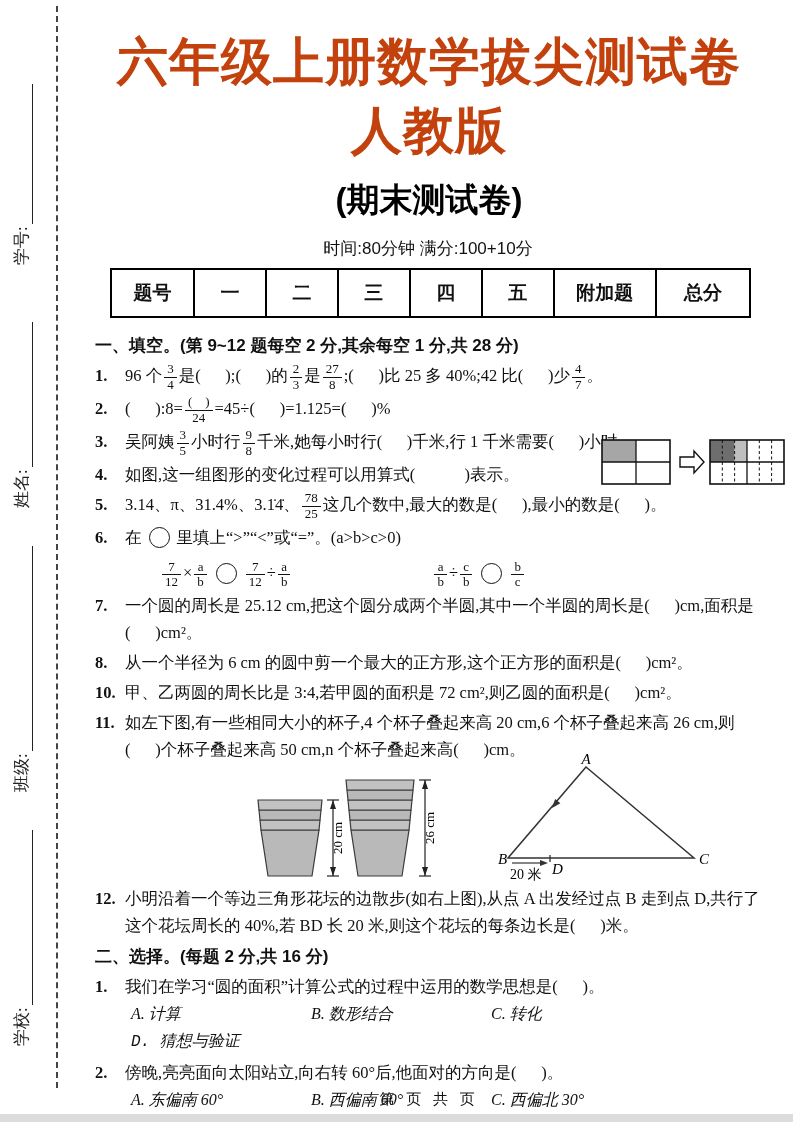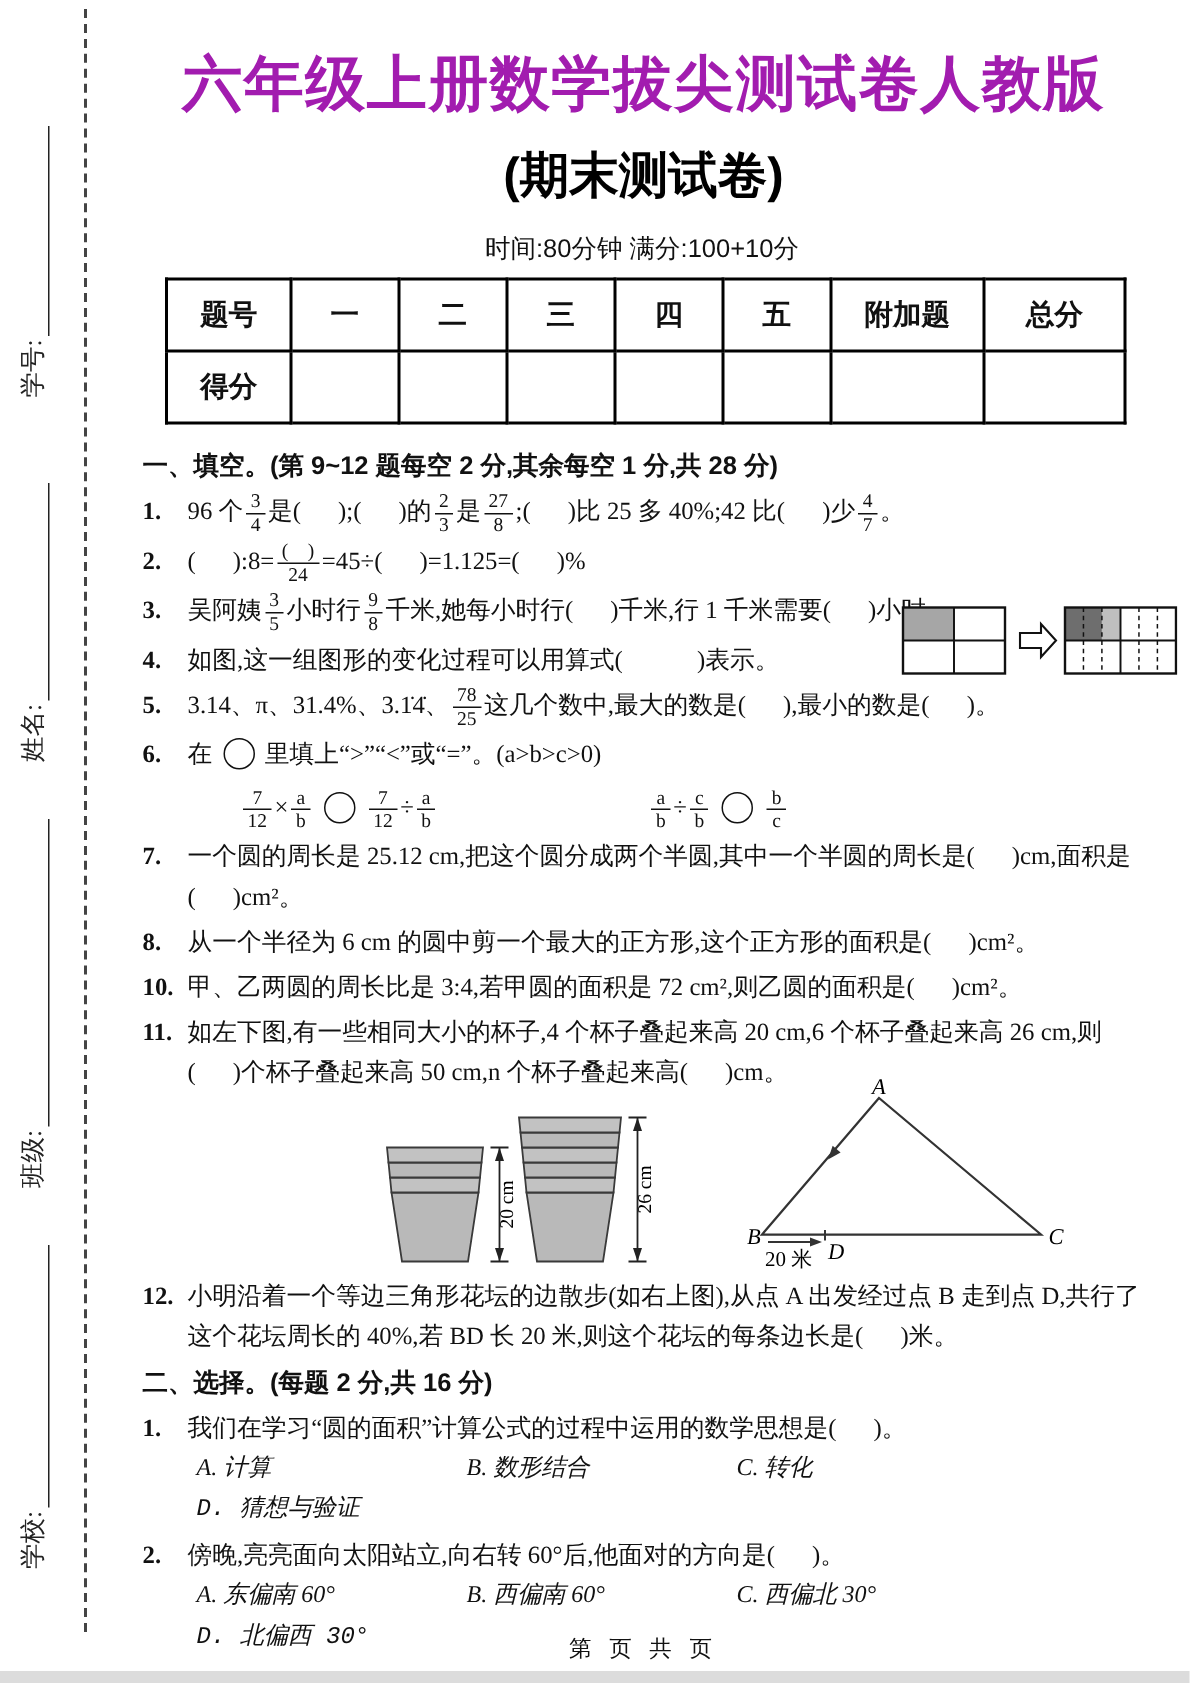--- a/index.html
+++ b/index.html
@@ -15,21 +15,21 @@
   .margin-inner .mi-label{padding-right:2px;}
   .margin-inner .mi-line{display:inline-block;border-bottom:1.6px solid #222;height:20px;flex:0 0 auto;}
   #ml-0{top:265px;} #ml-0 .mi-line{width:140px;}
   #ml-1{top:508px;} #ml-1 .mi-line{width:145px;}
   #ml-2{top:792px;} #ml-2 .mi-line{width:205px;}
   #ml-3{top:1046px;} #ml-3 .mi-line{width:175px;}
 
   
   .content{position:absolute;left:95px;top:0;width:668px;}
   .title{margin-top:28px;text-align:center;font-family:"Liberation Sans",sans-serif;
-         font-weight:bold;font-size:40px;letter-spacing:1px;color:#a21caf;}
+         font-weight:bold;font-size:51px;letter-spacing:1px;color:#c2410c;}
   .subtitle{margin-top:12px;text-align:center;font-family:"Liberation Sans",sans-serif;
             font-weight:bold;font-size:33px;color:#000;}
   .info-line{margin-top:14px;text-align:center;font-size:17px;font-family:"Liberation Sans",sans-serif;padding-right:2px;}
 
   table.score{border-collapse:collapse;table-layout:fixed;margin:8px 12px 0 15px;}
   table.score td{border:2px solid #000;text-align:center;font-weight:bold;font-size:19px;height:44px;}
   table.score td.st-cell{font-weight:normal;}
 
   .questions{margin-top:16px;font-size:16.5px;}
   .sec-heading{font-family:"Liberation Sans",sans-serif;font-weight:bold;font-size:17px;
@@ -113,30 +113,20 @@
       <tbody id="score-table-body">
           <tr>
             <td class="st-h">题号</td>
             <td class="st-h">一</td>
             <td class="st-h">二</td>
             <td class="st-h">三</td>
             <td class="st-h">四</td>
             <td class="st-h">五</td>
             <td class="st-h">附加题</td>
             <td class="st-h">总分</td>
-          </tr>
-          <tr>
-            <td class="st-h">得分</td>
-            <td class="st-cell"></td>
-            <td class="st-cell"></td>
-            <td class="st-cell"></td>
-            <td class="st-cell"></td>
-            <td class="st-cell"></td>
-            <td class="st-cell"></td>
-            <td class="st-cell"></td>
           </tr>
         </tbody>
     </table>
 
     <div class="questions" id="questions">
         <div class="sec-heading">一、填空。(第 9~12 题每空 2 分,其余每空 1 分,共 28 分)</div>
         <div class="question" id="q-s0-0"><span class="qnum">1.</span><span class="qbody">96 个<span class="frac"><span class="fr-num">3</span><span class="fr-den">4</span></span>是(&nbsp;&nbsp;&nbsp;&nbsp;&nbsp;&nbsp;);(&nbsp;&nbsp;&nbsp;&nbsp;&nbsp;&nbsp;)的<span class="frac"><span class="fr-num">2</span><span class="fr-den">3</span></span>是<span class="frac"><span class="fr-num">27</span><span class="fr-den">8</span></span>;(&nbsp;&nbsp;&nbsp;&nbsp;&nbsp;&nbsp;)比 25 多 40%;42 比(&nbsp;&nbsp;&nbsp;&nbsp;&nbsp;&nbsp;)少<span class="frac"><span class="fr-num">4</span><span class="fr-den">7</span></span>。</span></div>
         <div class="question" id="q-s0-1"><span class="qnum">2.</span><span class="qbody">(&nbsp;&nbsp;&nbsp;&nbsp;&nbsp;&nbsp;):8=<span class="frac"><span class="fr-num">(&nbsp;&nbsp;&nbsp;&nbsp;)</span><span class="fr-den">24</span></span>=45÷(&nbsp;&nbsp;&nbsp;&nbsp;&nbsp;&nbsp;)=1.125=(&nbsp;&nbsp;&nbsp;&nbsp;&nbsp;&nbsp;)%</span></div>
         <div class="question" id="q-s0-2"><span class="qnum">3.</span><span class="qbody">吴阿姨<span class="frac"><span class="fr-num">3</span><span class="fr-den">5</span></span>小时行<span class="frac"><span class="fr-num">9</span><span class="fr-den">8</span></span>千米,她每小时行(&nbsp;&nbsp;&nbsp;&nbsp;&nbsp;&nbsp;)千米,行 1 千米需要(&nbsp;&nbsp;&nbsp;&nbsp;&nbsp;&nbsp;)小时。</span></div>
         <div class="question" id="q-s0-3"><span class="qnum">4.</span><span class="qbody">如图,这一组图形的变化过程可以用算式(&nbsp;&nbsp;&nbsp;&nbsp;&nbsp;&nbsp;&nbsp;&nbsp;&nbsp;&nbsp;&nbsp;&nbsp;)表示。</span><svg id="fig-q4" width="185" height="58" viewBox="0 0 185 58">

